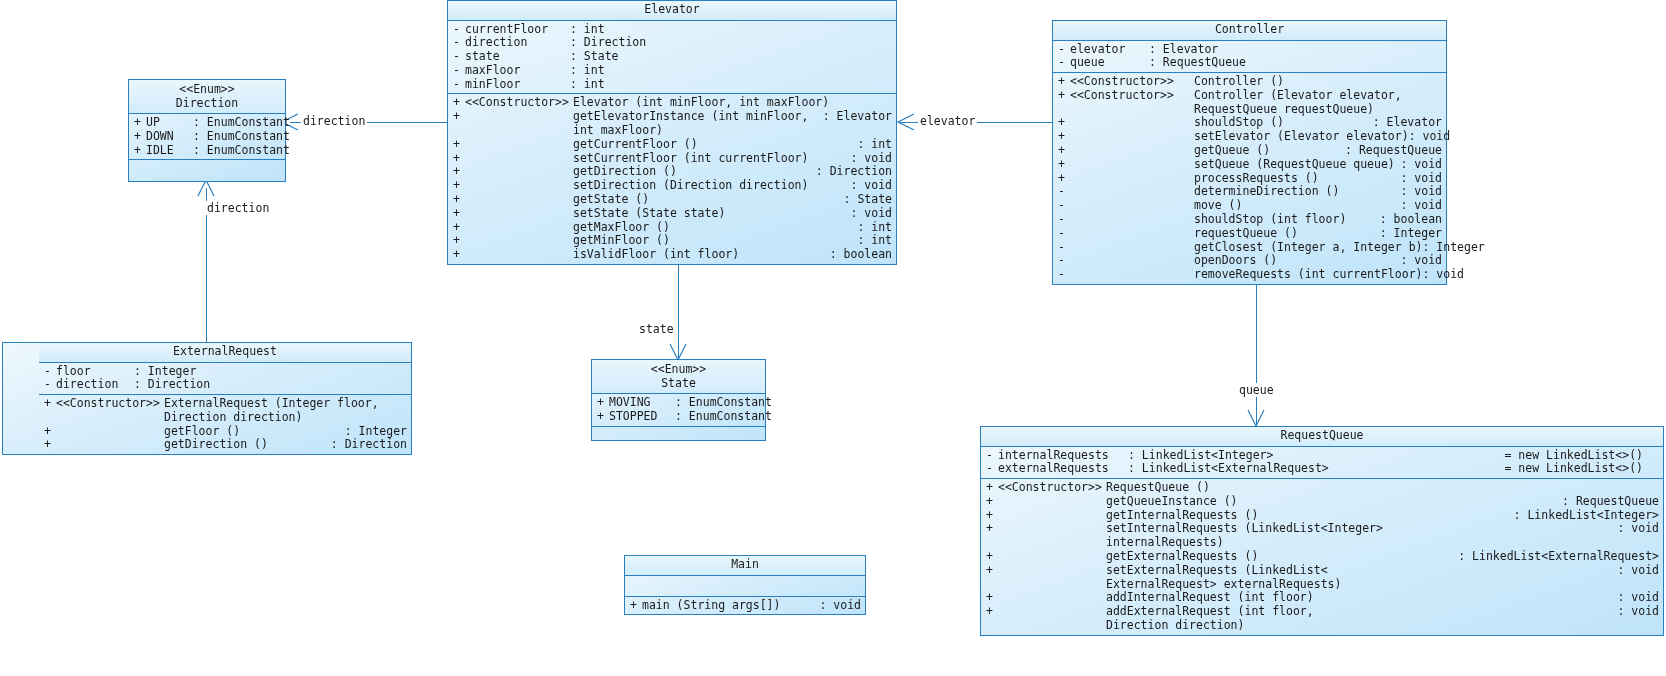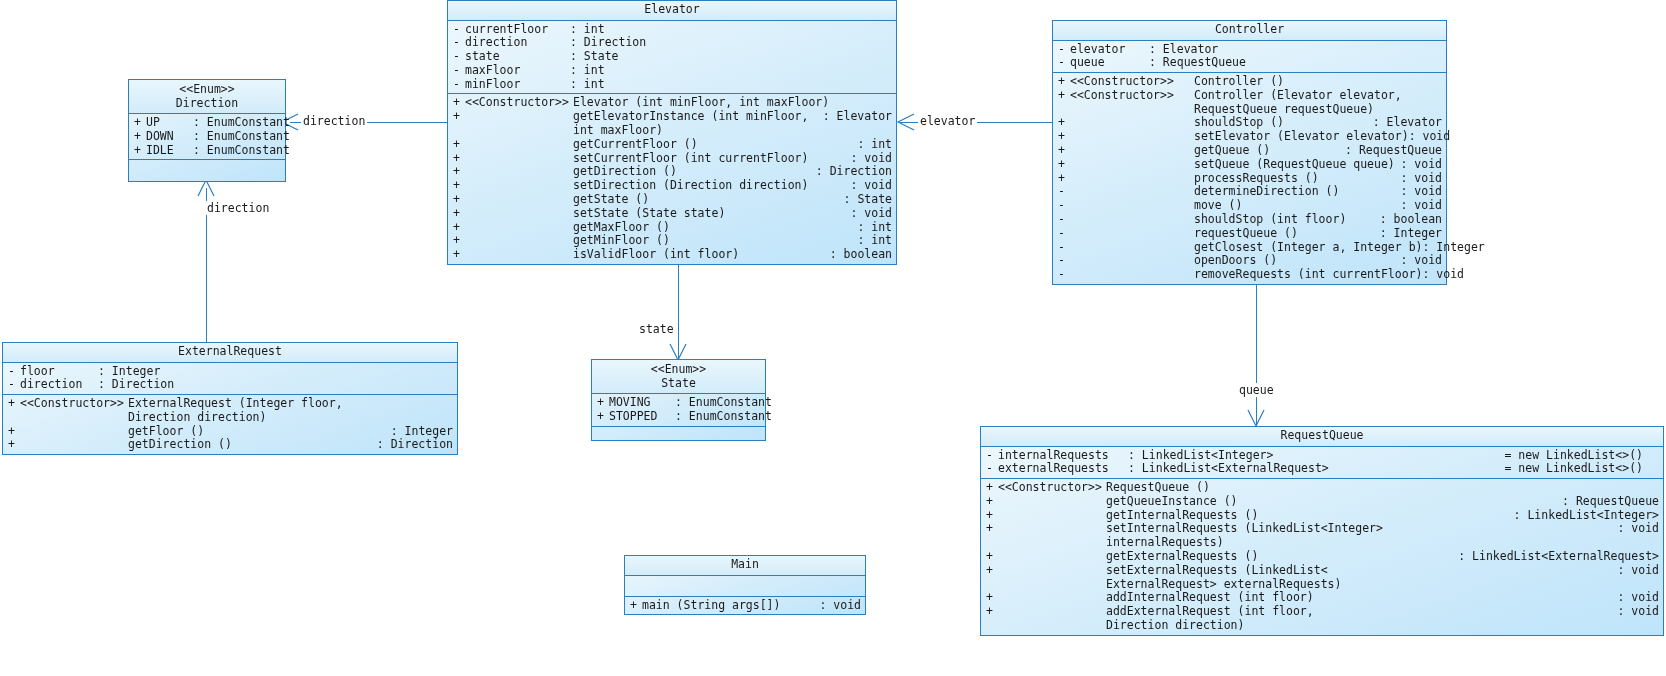--- a/index.html
+++ b/index.html
@@ -154,21 +154,21 @@
 
   <div class="uml" style="left:591px;top:359px;width:175px;">
     <div class="title"><span class="stereo">&lt;&lt;Enum&gt;&gt;</span><span class="stereo">State</span></div>
     <div class="compartment">
       <div class="row arow"><span class="vis">+</span><span class="aname" style="width:66px">MOVING</span><span class="atype">: <span>EnumConstant</span></span></div>
       <div class="row arow"><span class="vis">+</span><span class="aname" style="width:66px">STOPPED</span><span class="atype">: <span>EnumConstant</span></span></div>
     </div>
     <div class="compartment empty" style="height:9px;"></div>
   </div>
 
-  <div class="uml" style="left:2px;top:342px;width:456px;">
+  <div class="uml" style="left:2px;top:342px;width:410px;padding-left:36px;">
     <div class="title">ExternalRequest</div>
     <div class="compartment">
       <div class="row arow"><span class="vis">-</span><span class="aname" style="width:78px">floor</span><span class="atype">: <span>Integer</span></span></div>
       <div class="row arow"><span class="vis">-</span><span class="aname" style="width:78px">direction</span><span class="atype">: <span>Direction</span></span></div>
     </div>
     <div class="compartment">
       <div class="row"><span class="vis">+</span><span class="stereocol" style="width:108px">&lt;&lt;Constructor&gt;&gt;</span><span class="nm">ExternalRequest (Integer floor,</span><span class="ret"></span></div>
       <div class="row"><span class="vis"></span><span class="stereocol" style="width:108px"></span><span class="nm">Direction direction)</span></div>
       <div class="row"><span class="vis">+</span><span class="stereocol" style="width:108px"></span><span class="nm">getFloor ()</span><span class="ret">: Integer</span></div>
       <div class="row"><span class="vis">+</span><span class="stereocol" style="width:108px"></span><span class="nm">getDirection ()</span><span class="ret">: Direction</span></div>

